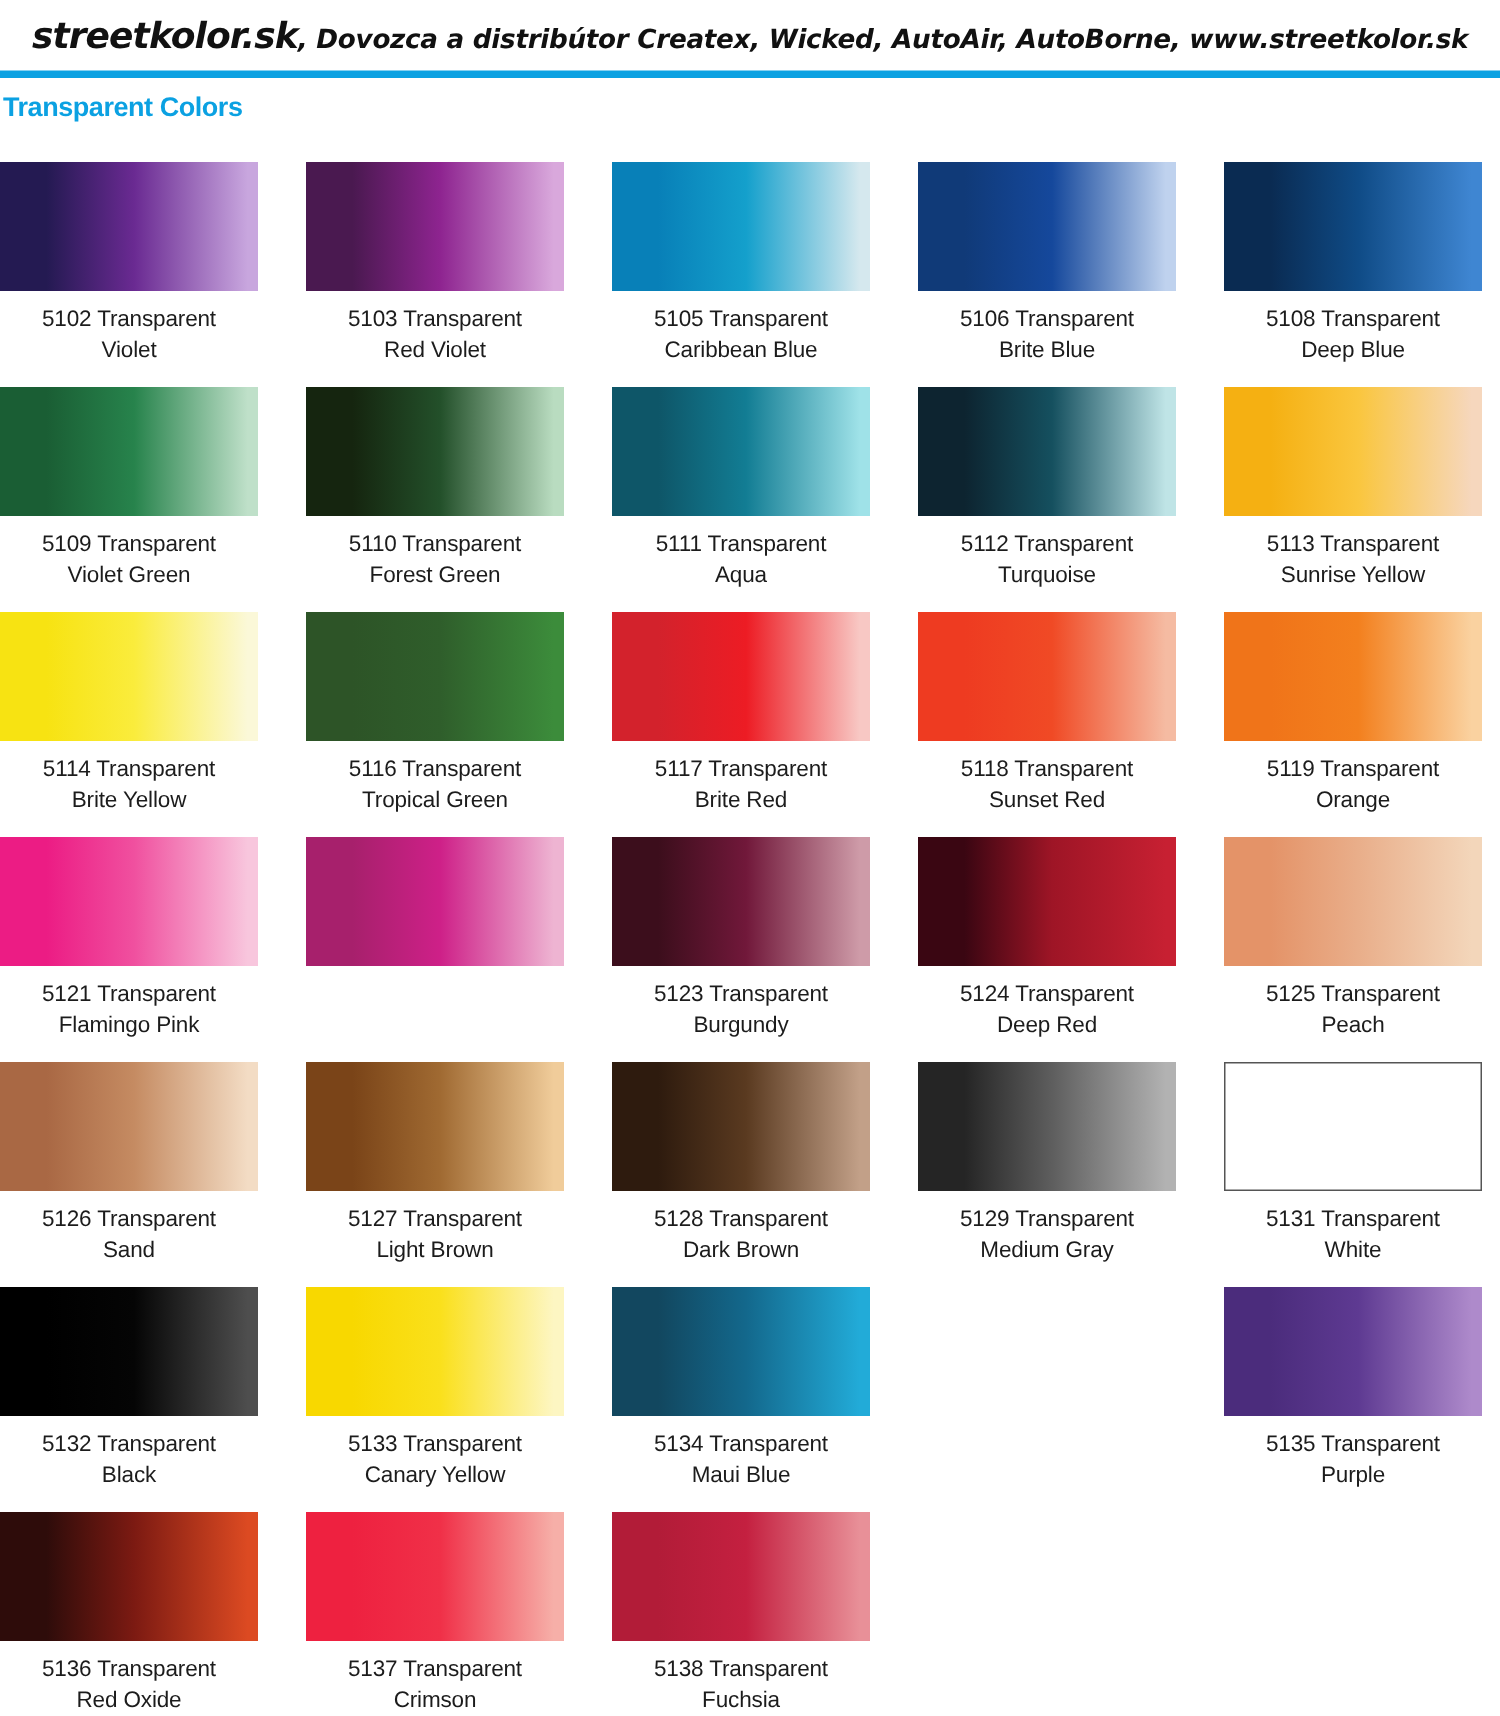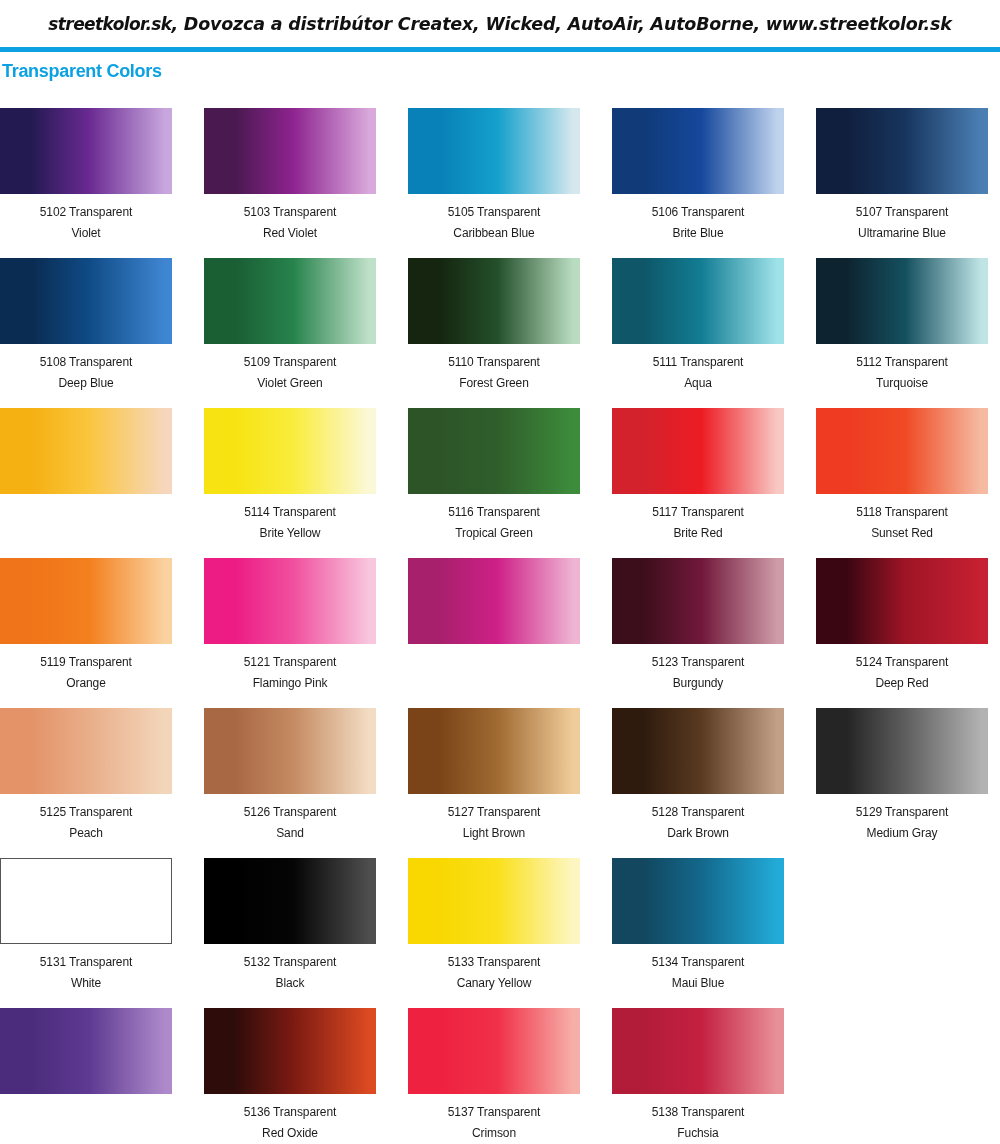--- a/index.html
+++ b/index.html
@@ -35,21 +35,21 @@
   .masthead-text {
     font-family: "DejaVu Sans", sans-serif;
     font-size: 17.5px;
     font-style: italic;
     font-weight: bold;
     color: #111111;
     letter-spacing: -0.2px;
     white-space: nowrap;
   }
   .masthead-text .brand-strong {
-    font-size: 17px;
+    font-size: 24px;
     font-weight: bold;
     letter-spacing: -0.6px;
   }
 
   .rule {
     height: 5px;
     background: #0ba1e2;
     margin: 3px 0 0 0;
     width: 1000px;
   }
@@ -88,21 +88,21 @@
     display: block;
   }
   .swatch.bordered {
     border: 1px solid #555555;
     box-sizing: border-box;
   }
 
   .caption {
     text-align: center;
     font-family: "Liberation Sans", sans-serif;
-    font-size: 12px;
+    font-size: 15px;
     line-height: 21px;
     color: #1c1c1c;
     padding-top: 8px;
     letter-spacing: -0.1px;
   }
   .caption .line { display: block; white-space: nowrap; }
 </style>
 </head>
 <body>
 
@@ -139,27 +139,20 @@
         </div>
       </div>
       <div class="cell">
         <div class="swatch" style="background: linear-gradient(to right, rgb(16, 58, 120) 0%, rgb(16, 58, 120) 18%, rgb(21, 72, 156) 52%, rgb(191, 210, 238) 96%, rgb(191, 210, 238) 100%);"></div>
         <div class="caption">
           <span class="line">5106 Transparent</span>
           <span class="line">Brite Blue</span>
         </div>
       </div>
       <div class="cell">
-        <div class="swatch" style="background: linear-gradient(to right, rgb(16, 31, 62) 0%, rgb(16, 31, 62) 18%, rgb(23, 53, 94) 52%, rgb(75, 127, 180) 96%, rgb(75, 127, 180) 100%);"></div>
-        <div class="caption">
-          <span class="line">5107 Transparent</span>
-          <span class="line">Ultramarine Blue</span>
-        </div>
-      </div>
-      <div class="cell">
         <div class="swatch" style="background: linear-gradient(to right, rgb(10, 43, 82) 0%, rgb(10, 43, 82) 18%, rgb(15, 75, 134) 52%, rgb(63, 134, 210) 96%, rgb(63, 134, 210) 100%);"></div>
         <div class="caption">
           <span class="line">5108 Transparent</span>
           <span class="line">Deep Blue</span>
         </div>
       </div>
       <div class="cell">
         <div class="swatch" style="background: linear-gradient(to right, rgb(26, 94, 52) 0%, rgb(26, 94, 52) 18%, rgb(39, 131, 76) 52%, rgb(191, 224, 201) 96%, rgb(191, 224, 201) 100%);"></div>
         <div class="caption">
           <span class="line">5109 Transparent</span>
@@ -182,20 +175,24 @@
       </div>
       <div class="cell">
         <div class="swatch" style="background: linear-gradient(to right, rgb(13, 36, 48) 0%, rgb(13, 36, 48) 18%, rgb(21, 80, 95) 52%, rgb(191, 228, 230) 96%, rgb(191, 228, 230) 100%);"></div>
         <div class="caption">
           <span class="line">5112 Transparent</span>
           <span class="line">Turquoise</span>
         </div>
       </div>
       <div class="cell">
         <div class="swatch" style="background: linear-gradient(to right, rgb(245, 176, 18) 0%, rgb(245, 176, 18) 18%, rgb(250, 198, 62) 52%, rgb(246, 215, 189) 96%, rgb(246, 215, 189) 100%);"></div>
+        <div class="caption">
+          <span class="line">5113 Transparent</span>
+          <span class="line">Sunrise Yellow</span>
+        </div>
       </div>
       <div class="cell">
         <div class="swatch" style="background: linear-gradient(to right, rgb(247, 227, 18) 0%, rgb(247, 227, 18) 18%, rgb(250, 236, 60) 52%, rgb(251, 248, 216) 96%, rgb(251, 248, 216) 100%);"></div>
         <div class="caption">
           <span class="line">5114 Transparent</span>
           <span class="line">Brite Yellow</span>
         </div>
       </div>
       <div class="cell">
         <div class="swatch" style="background: linear-gradient(to right, rgb(45, 84, 39) 0%, rgb(45, 84, 39) 18%, rgb(47, 94, 43) 52%, rgb(60, 140, 59) 96%, rgb(60, 140, 59) 100%);"></div>
@@ -308,20 +305,24 @@
       <div class="cell">
         <div class="swatch" style="background: linear-gradient(to right, rgb(18, 71, 95) 0%, rgb(18, 71, 95) 18%, rgb(19, 104, 140) 52%, rgb(34, 171, 216) 96%, rgb(34, 171, 216) 100%);"></div>
         <div class="caption">
           <span class="line">5134 Transparent</span>
           <span class="line">Maui Blue</span>
         </div>
       </div>
       <div class="cell empty"></div>
       <div class="cell">
         <div class="swatch" style="background: linear-gradient(to right, rgb(75, 44, 124) 0%, rgb(75, 44, 124) 18%, rgb(94, 58, 146) 52%, rgb(174, 138, 203) 96%, rgb(174, 138, 203) 100%);"></div>
+        <div class="caption">
+          <span class="line">5135 Transparent</span>
+          <span class="line">Purple</span>
+        </div>
       </div>
       <div class="cell">
         <div class="swatch" style="background: linear-gradient(to right, rgb(46, 12, 10) 0%, rgb(46, 12, 10) 18%, rgb(124, 26, 18) 52%, rgb(220, 74, 34) 96%, rgb(220, 74, 34) 100%);"></div>
         <div class="caption">
           <span class="line">5136 Transparent</span>
           <span class="line">Red Oxide</span>
         </div>
       </div>
       <div class="cell">
         <div class="swatch" style="background: linear-gradient(to right, rgb(238, 33, 64) 0%, rgb(238, 33, 64) 18%, rgb(240, 48, 72) 52%, rgb(246, 175, 168) 96%, rgb(246, 175, 168) 100%);"></div>

